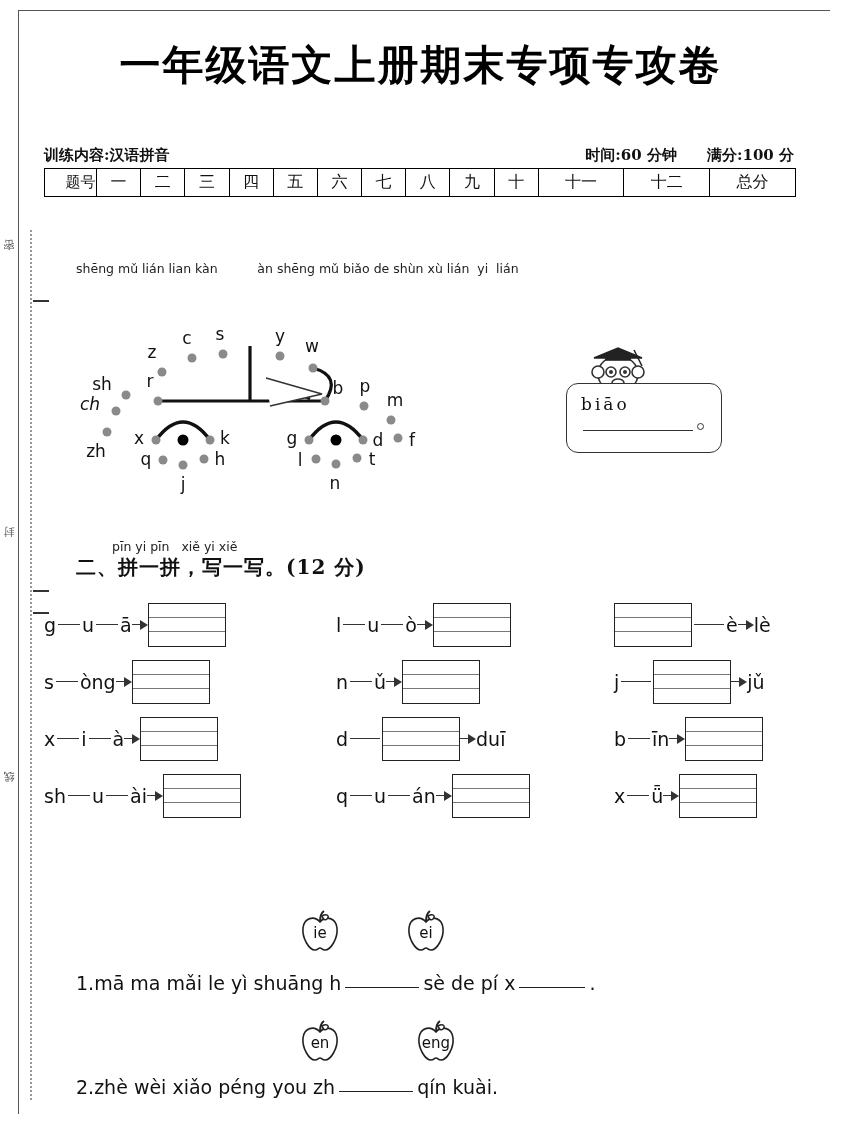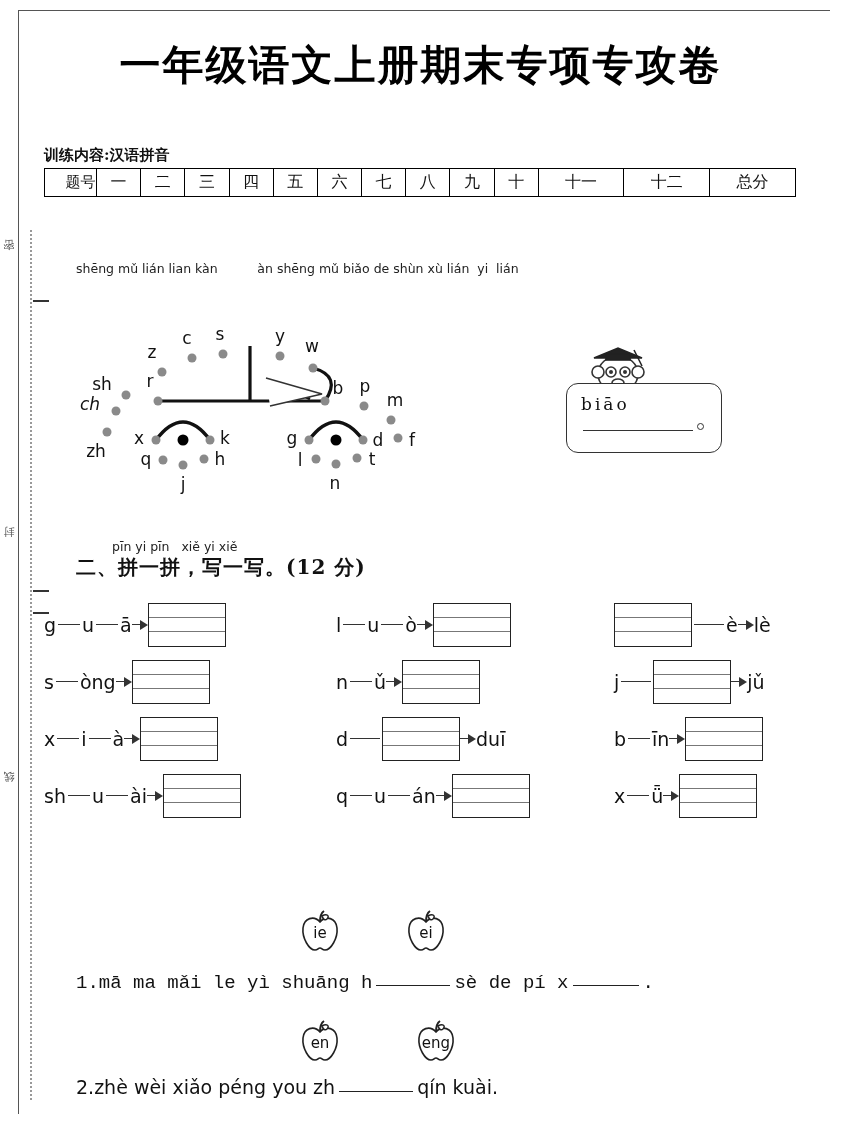--- a/index.html
+++ b/index.html
@@ -216,20 +216,24 @@
 <div class="seal-char" style="top:545px;">封</div>
 <div class="seal-char" style="top:790px;">线</div>
 <div class="seal-dash" style="top:300px;"></div>
 <div class="seal-dash" style="top:590px;"></div>
 <div class="seal-dash" style="top:612px;"></div>
 
 <div class="title">一年级语文上册期末专项专攻卷</div>
 
 <div class="meta-row">
   <span>训练内容:汉语拼音</span>
+  <span class="meta-right">
+    <span>时间:60 分钟</span>
+    <span>满分:100 分</span>
+  </span>
 </div>
 
 <table class="score-table">
   <tbody>
       <tr class="row-head">
     <td class="hdr">题号</td>
     <td>一</td>
     <td>二</td>
     <td>三</td>
     <td>四</td>
@@ -505,21 +509,21 @@
       <div class="atext">ie</div>
     </div>
     <div class="apple" style="left: 402px; top: 910px; position: absolute;">
       <svg width="48" height="44" viewBox="0 0 48 44">
         <path d="M24 12 C18 5 8 8 7 18 C6 28 13 40 19 40 C22 40 22 38 24 38 C26 38 26 40 29 40 C35 40 42 28 41 18 C40 8 30 5 24 12 Z" fill="#fff" stroke="#222" stroke-width="1.6"></path>
         <path d="M24 12 C24 6 25 3 28 1" fill="none" stroke="#222" stroke-width="2"></path>
         <path d="M26 6 C31 3 34 6 31 9 C29 11 27 9 26 6 Z" fill="#fff" stroke="#222" stroke-width="1.5"></path>
       </svg>
       <div class="atext">ei</div>
     </div>
-    <div class="sent" style="left: 76px; top: 972px; font-family: Liberation Mono, monospace;"><span class="lett">1. </span><span class="lett">mā ma mǎi le yì shuāng h </span><span class="blank-u"></span><span class="lett"> sè de pí x </span><span class="blank-u short"></span><span class="lett">.</span></div>
+    <div class="sent" style="left: 76px; top: 972px;"><span class="lett">1. </span><span class="lett">mā ma mǎi le yì shuāng h </span><span class="blank-u"></span><span class="lett"> sè de pí x </span><span class="blank-u short"></span><span class="lett">.</span></div>
     <div class="apple" style="left: 296px; top: 1020px; position: absolute;">
       <svg width="48" height="44" viewBox="0 0 48 44">
         <path d="M24 12 C18 5 8 8 7 18 C6 28 13 40 19 40 C22 40 22 38 24 38 C26 38 26 40 29 40 C35 40 42 28 41 18 C40 8 30 5 24 12 Z" fill="#fff" stroke="#222" stroke-width="1.6"></path>
         <path d="M24 12 C24 6 25 3 28 1" fill="none" stroke="#222" stroke-width="2"></path>
         <path d="M26 6 C31 3 34 6 31 9 C29 11 27 9 26 6 Z" fill="#fff" stroke="#222" stroke-width="1.5"></path>
       </svg>
       <div class="atext">en</div>
     </div>
     <div class="apple" style="left: 412px; top: 1020px; position: absolute;">
       <svg width="48" height="44" viewBox="0 0 48 44">

